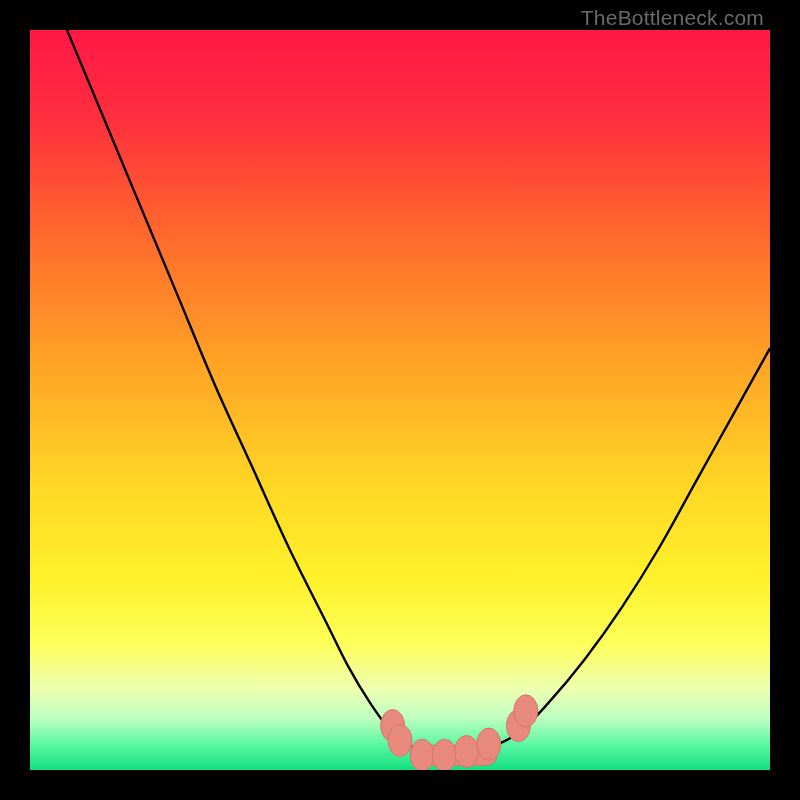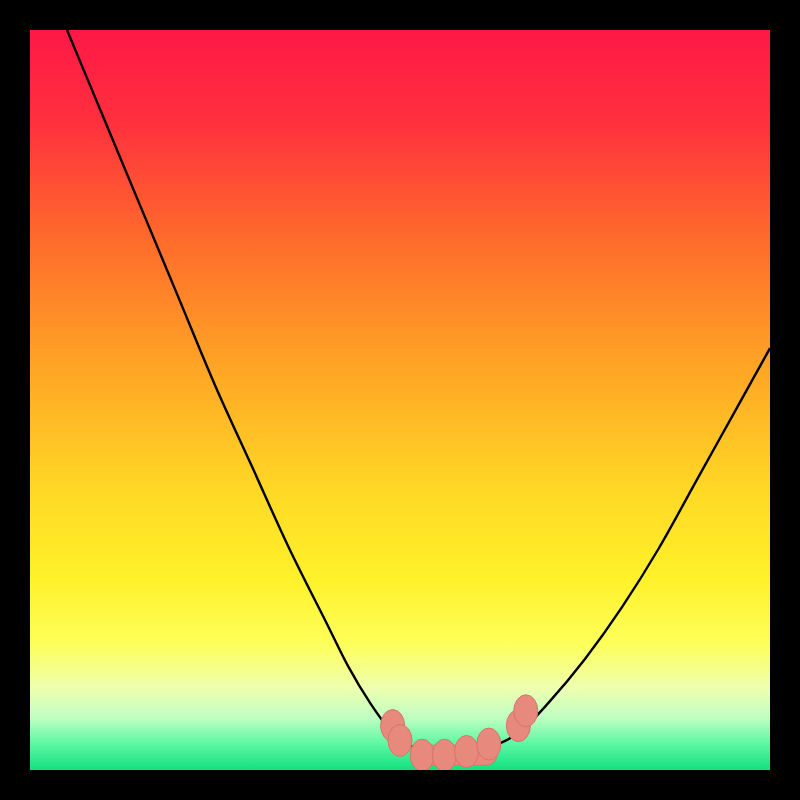--- a/index.html
+++ b/index.html
@@ -88,14 +88,15 @@
           <ellipse cx="414.40000000000003" cy="725.2" rx="12" ry="16" fill="#e8897e" stroke="#d87468" stroke-width="1"></ellipse>
           <ellipse cx="436.59999999999997" cy="721.5" rx="12" ry="16" fill="#e8897e" stroke="#d87468" stroke-width="1"></ellipse>
           <ellipse cx="458.8" cy="714.1" rx="12" ry="16" fill="#e8897e" stroke="#d87468" stroke-width="1"></ellipse>
           <ellipse cx="488.40000000000003" cy="695.6" rx="12" ry="16" fill="#e8897e" stroke="#d87468" stroke-width="1"></ellipse>
           <ellipse cx="495.8" cy="680.8" rx="12" ry="16" fill="#e8897e" stroke="#d87468" stroke-width="1"></ellipse>
         </g>
     </svg>
 
   </div>
 
+  <div class="watermark">TheBottleneck.com</div>
 
 </div>
 
 </body></html>

